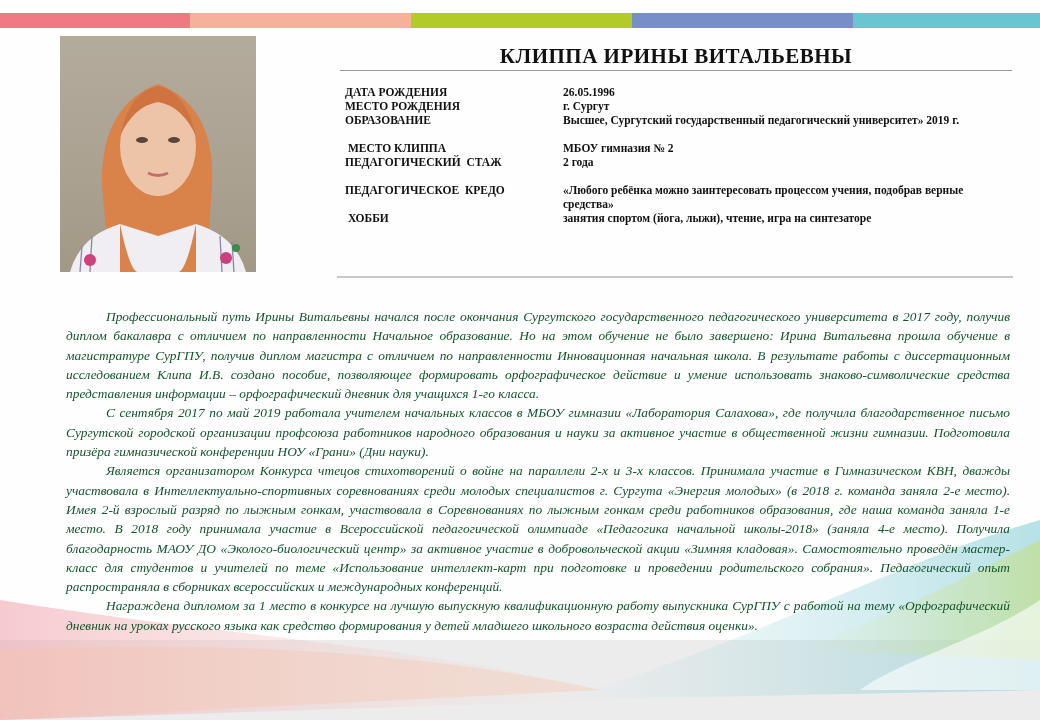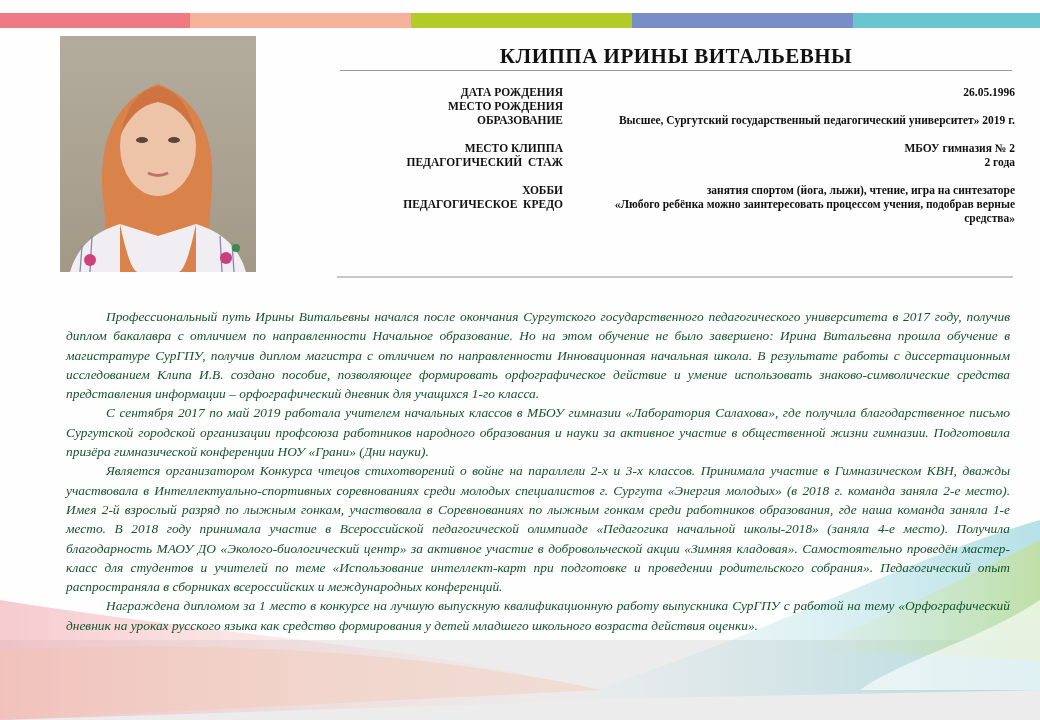--- a/index.html
+++ b/index.html
@@ -16,21 +16,21 @@
       position: absolute; left: 60px; top: 36px; width: 196px; height: 236px; z-index: 2;
       background: linear-gradient(180deg, #b3ab9c 0%, #aaa191 60%, #a19885 100%);
       overflow: hidden;
     }
     .title {
       position: absolute; left: 340px; top: 44px; width: 672px; text-align: center;
       font-size: 21px; font-weight: bold; letter-spacing: 0.5px; z-index: 2;
     }
     .rule-top { position: absolute; left: 340px; top: 70px; width: 672px; height: 1px; background: #9a9a9a; z-index: 2; }
     .rule-bottom { position: absolute; left: 337px; top: 276px; width: 676px; height: 2px; background: #c8c8c8; z-index: 2; }
-    .info { position: absolute; left: 345px; top: 85px; width: 670px; z-index: 2; font-size: 11.5px; font-weight: bold; line-height: 14px; text-align: right; }
+    .info { position: absolute; left: 345px; top: 85px; width: 670px; z-index: 2; font-size: 11.5px; font-weight: bold; line-height: 14px; }
     .info-row { display: flex; }
     .info-row .label { width: 218px; flex-shrink: 0; white-space: pre; }
     .info-row .value { flex: 1; }
     .gap { height: 14px; }
     .bio { position: absolute; left: 66px; top: 307px; width: 944px; z-index: 2;
       font-style: italic; font-size: 13.4px; line-height: 19.3px; text-align: justify; color: #14532d; }
     .bio p { margin: 0; text-indent: 40px; }
   </style>
 </head>
 <body>
@@ -92,42 +92,43 @@
 <div class="title">КЛИППА ИРИНЫ ВИТАЛЬЕВНЫ</div>
 <div class="rule-top"></div>
 
 <div class="info">
   <div class="info-row">
     <span class="label">ДАТА РОЖДЕНИЯ</span>
     <span class="value">26.05.1996</span>
   </div>
   <div class="info-row">
     <span class="label">МЕСТО РОЖДЕНИЯ</span>
+    <span class="value">г. Сургут</span>
   </div>
   <div class="info-row">
     <span class="label">ОБРАЗОВАНИЕ</span>
     <span class="value">Высшее,  Сургутский государственный педагогический университет» 2019 г.</span>
   </div>
   <div class="gap"></div>
   <div class="info-row">
     <span class="label"> МЕСТО КЛИППА</span>
     <span class="value">МБОУ гимназия № 2</span>
   </div>
   <div class="info-row">
     <span class="label">ПЕДАГОГИЧЕСКИЙ  СТАЖ</span>
     <span class="value">2 года</span>
   </div>
   <div class="gap"></div>
   <div class="info-row">
+    <span class="label">ПЕДАГОГИЧЕСКОЕ  КРЕДО</span>
+    <span class="value">«Любого ребёнка можно заинтересовать процессом учения, подобрав верные средства»</span>
+  </div>
+  <div class="info-row">
     <span class="label"> ХОББИ</span>
     <span class="value">занятия спортом (йога, лыжи),  чтение, игра на синтезаторе</span>
-  </div>
-  <div class="info-row">
-    <span class="label">ПЕДАГОГИЧЕСКОЕ  КРЕДО</span>
-    <span class="value">«Любого ребёнка можно заинтересовать процессом учения, подобрав верные средства»</span>
   </div>
 </div>
 
 <div class="rule-bottom"></div>
 
 <div class="bio">
   <p>Профессиональный путь Ирины Витальевны начался после окончания Сургутского государственного педагогического университета в 2017 году, получив диплом бакалавра с отличием по направленности Начальное образование. Но на этом обучение не было завершено: Ирина Витальевна прошла обучение в магистратуре СурГПУ, получив диплом магистра с отличием по направленности Инновационная начальная школа. В результате работы с диссертационным исследованием Клипа И.В. создано пособие, позволяющее формировать орфографическое действие и умение использовать знаково-символические средства представления информации – орфографический дневник для учащихся 1-го класса.</p>
   <p>С сентября 2017 по май 2019 работала учителем начальных классов в МБОУ гимназии «Лаборатория Салахова», где получила благодарственное письмо Сургутской городской организации профсоюза работников народного образования и науки за активное участие в общественной жизни гимназии. Подготовила призёра гимназической конференции НОУ «Грани» (Дни науки).</p>
   <p>Является организатором Конкурса чтецов стихотворений о войне на параллели 2-х и 3-х классов. Принимала участие в Гимназическом КВН, дважды участвовала в Интеллектуально-спортивных соревнованиях среди молодых специалистов г. Сургута «Энергия молодых» (в 2018 г. команда заняла 2-е место). Имея 2-й взрослый разряд по лыжным гонкам, участвовала в Соревнованиях по лыжным гонкам среди работников образования, где наша команда заняла 1-е место. В 2018 году принимала участие в Всероссийской педагогической олимпиаде «Педагогика начальной школы-2018» (заняла 4-е место). Получила благодарность МАОУ ДО «Эколого-биологический центр» за активное участие в добровольческой акции «Зимняя кладовая». Самостоятельно проведён мастер-класс для студентов и учителей по теме «Использование интеллект-карт при подготовке и проведении родительского собрания». Педагогический опыт распространяла в сборниках всероссийских и международных конференций.</p>
   <p>Награждена дипломом за 1 место в конкурсе на лучшую выпускную квалификационную работу выпускника СурГПУ с работой на тему «Орфографический дневник на уроках русского языка как средство формирования у детей младшего школьного возраста действия оценки».</p>

